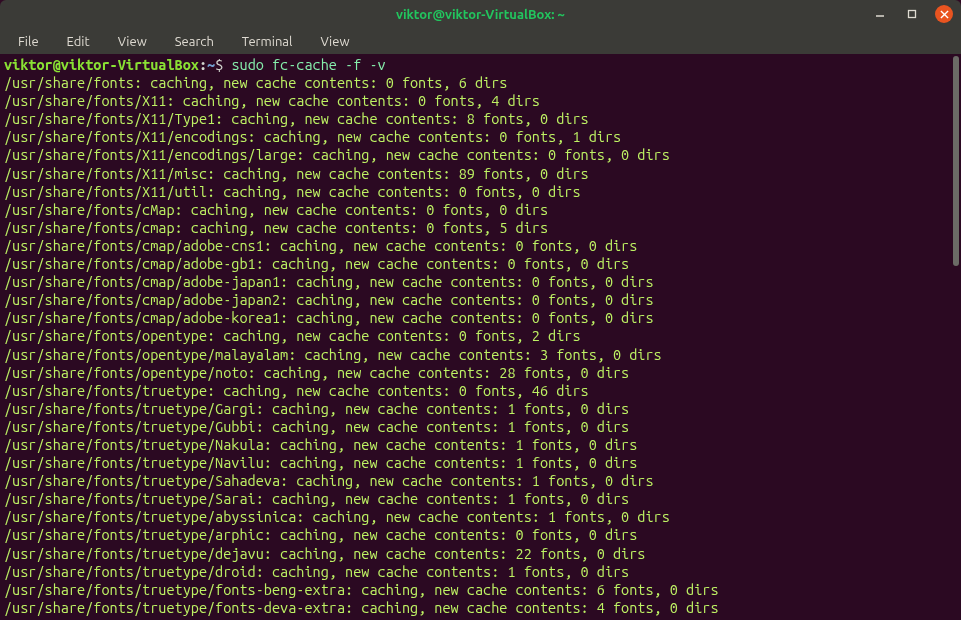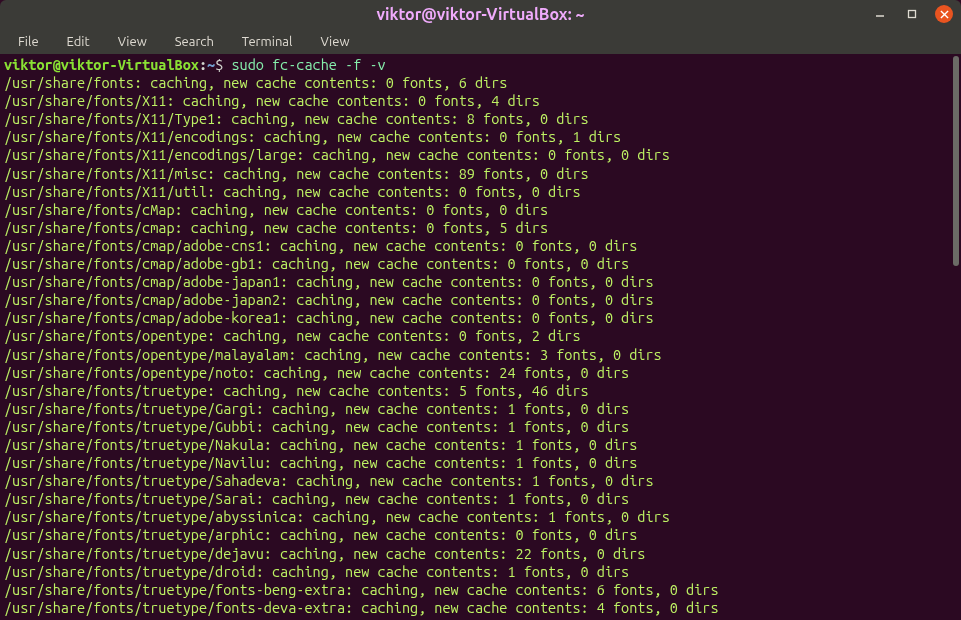--- a/index.html
+++ b/index.html
@@ -20,23 +20,23 @@
       background: #3b3b37;
       height: 28px;
       display: flex;
       align-items: center;
       justify-content: center;
       position: relative;
       border-top-left-radius: 6px;
       border-top-right-radius: 6px;
     }
     .titlebar-text {
-      color: #f0abfc;
+      color: #22c55e;
       font-family: 'Ubuntu', sans-serif;
-      font-size: 16px;
+      font-size: 13px;
       font-weight: bold;
     }
     .window-controls {
       position: absolute;
       right: 8px;
       display: flex;
       gap: 14px;
       align-items: center;
     }
     .win-btn {
@@ -175,22 +175,22 @@
       <div class="terminal-line output-text">/usr/share/fonts/X11/util: caching, new cache contents: 0 fonts, 0 dirs</div>
       <div class="terminal-line output-text">/usr/share/fonts/cMap: caching, new cache contents: 0 fonts, 0 dirs</div>
       <div class="terminal-line output-text">/usr/share/fonts/cmap: caching, new cache contents: 0 fonts, 5 dirs</div>
       <div class="terminal-line output-text">/usr/share/fonts/cmap/adobe-cns1: caching, new cache contents: 0 fonts, 0 dirs</div>
       <div class="terminal-line output-text">/usr/share/fonts/cmap/adobe-gb1: caching, new cache contents: 0 fonts, 0 dirs</div>
       <div class="terminal-line output-text">/usr/share/fonts/cmap/adobe-japan1: caching, new cache contents: 0 fonts, 0 dirs</div>
       <div class="terminal-line output-text">/usr/share/fonts/cmap/adobe-japan2: caching, new cache contents: 0 fonts, 0 dirs</div>
       <div class="terminal-line output-text">/usr/share/fonts/cmap/adobe-korea1: caching, new cache contents: 0 fonts, 0 dirs</div>
       <div class="terminal-line output-text">/usr/share/fonts/opentype: caching, new cache contents: 0 fonts, 2 dirs</div>
       <div class="terminal-line output-text">/usr/share/fonts/opentype/malayalam: caching, new cache contents: 3 fonts, 0 dirs</div>
-      <div class="terminal-line output-text">/usr/share/fonts/opentype/noto: caching, new cache contents: 24 fonts, 0 dirs</div>
-      <div class="terminal-line output-text">/usr/share/fonts/truetype: caching, new cache contents: 5 fonts, 46 dirs</div>
+      <div class="terminal-line output-text">/usr/share/fonts/opentype/noto: caching, new cache contents: 28 fonts, 0 dirs</div>
+      <div class="terminal-line output-text">/usr/share/fonts/truetype: caching, new cache contents: 0 fonts, 46 dirs</div>
       <div class="terminal-line output-text">/usr/share/fonts/truetype/Gargi: caching, new cache contents: 1 fonts, 0 dirs</div>
       <div class="terminal-line output-text">/usr/share/fonts/truetype/Gubbi: caching, new cache contents: 1 fonts, 0 dirs</div>
       <div class="terminal-line output-text">/usr/share/fonts/truetype/Nakula: caching, new cache contents: 1 fonts, 0 dirs</div>
       <div class="terminal-line output-text">/usr/share/fonts/truetype/Navilu: caching, new cache contents: 1 fonts, 0 dirs</div>
       <div class="terminal-line output-text">/usr/share/fonts/truetype/Sahadeva: caching, new cache contents: 1 fonts, 0 dirs</div>
       <div class="terminal-line output-text">/usr/share/fonts/truetype/Sarai: caching, new cache contents: 1 fonts, 0 dirs</div>
       <div class="terminal-line output-text">/usr/share/fonts/truetype/abyssinica: caching, new cache contents: 1 fonts, 0 dirs</div>
       <div class="terminal-line output-text">/usr/share/fonts/truetype/arphic: caching, new cache contents: 0 fonts, 0 dirs</div>
       <div class="terminal-line output-text">/usr/share/fonts/truetype/dejavu: caching, new cache contents: 22 fonts, 0 dirs</div>
       <div class="terminal-line output-text">/usr/share/fonts/truetype/droid: caching, new cache contents: 1 fonts, 0 dirs</div>

